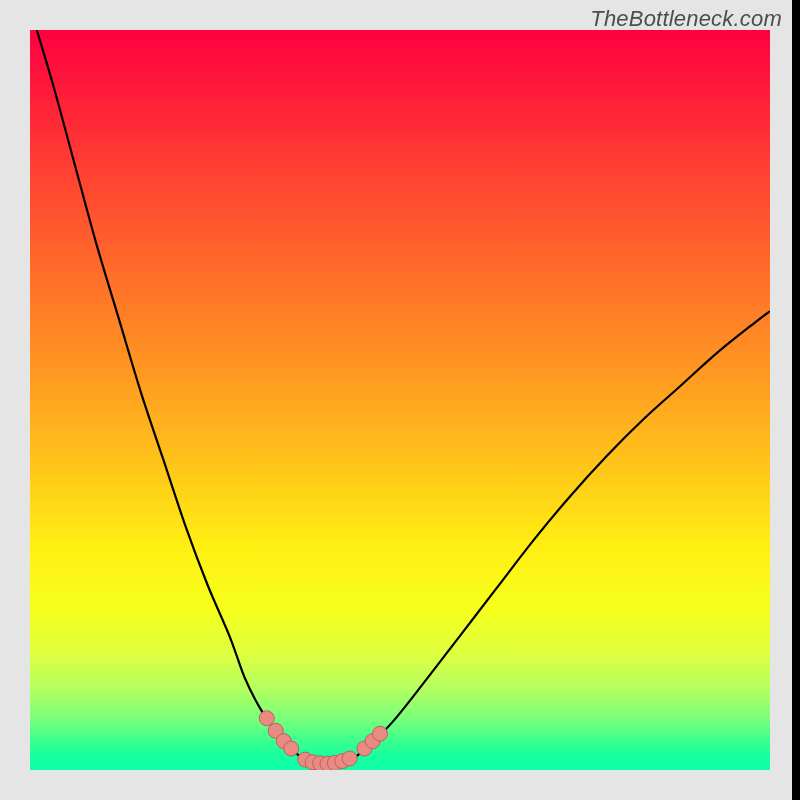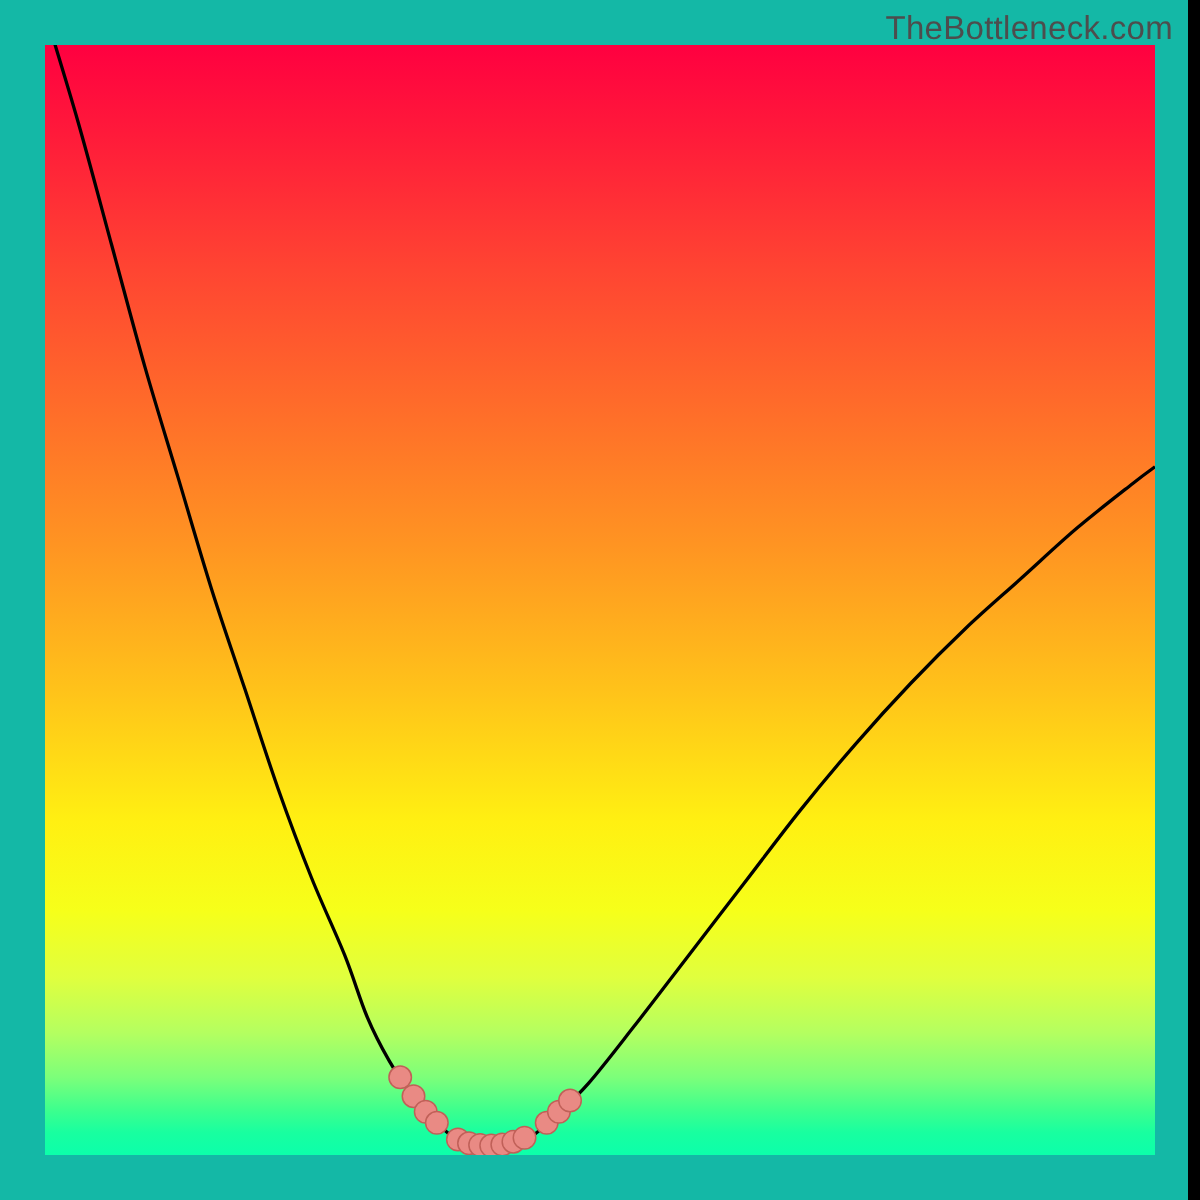--- a/index.html
+++ b/index.html
@@ -8,21 +8,22 @@
     width: 800px;
     height: 800px;
     background: #000;
     font-family: Arial, Helvetica, sans-serif;
     overflow: hidden;
   }
   .chart-wrap {
     position: relative;
     width: 792px;
     height: 800px;
-    background: #14b8a6;
+    background: #e5e5e5;
+    font-style: italic;
   }
   .plot-area {
     position: absolute;
     left: 30px;
     top: 30px;
     width: 740px;
     height: 740px;
     
     background: linear-gradient(
       to bottom,

